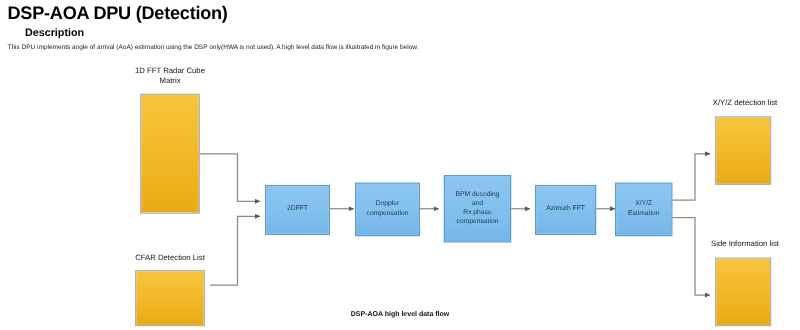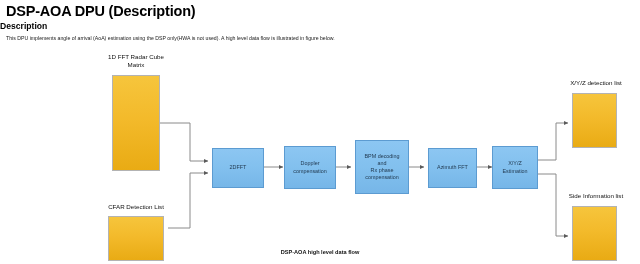--- a/index.html
+++ b/index.html
@@ -22,21 +22,21 @@
     position: absolute;
     left: 6px;
     top: 3px;
     font-size: 14.5px;
     font-weight: bold;
     letter-spacing: -0.2px;
     line-height: 16px;
   }
   #section-heading {
     position: absolute;
-    left: 0;
+    left: 20px;
     top: 21px;
     font-size: 8.6px;
     font-weight: bold;
     line-height: 10px;
   }
   #description-paragraph {
     position: absolute;
     left: 6px;
     top: 35px;
     font-size: 5.2px;
@@ -97,21 +97,21 @@
     top: 201px;
     text-align: center;
     font-size: 5.6px;
     font-weight: bold;
     color: #111111;
   }
 </style>
 </head>
 <body>
 
-<div id="page-title">DSP-AOA DPU (Description)</div>
+<div id="page-title">DSP-AOA DPU (Detection)</div>
 
 <div id="section-heading">Description</div>
 
 <div id="description-paragraph">This DPU implements angle of arrival (AoA) estimation using the DSP only(HWA is not used). A high level data flow is illustrated in figure below.</div>
 
 <div id="diagram">
 
   <svg id="diagram-svg" width="640" height="216">
     <defs>
       <marker id="arrowhead" markerWidth="5" markerHeight="5" refX="4.2" refY="2" orient="auto" markerUnits="userSpaceOnUse">

